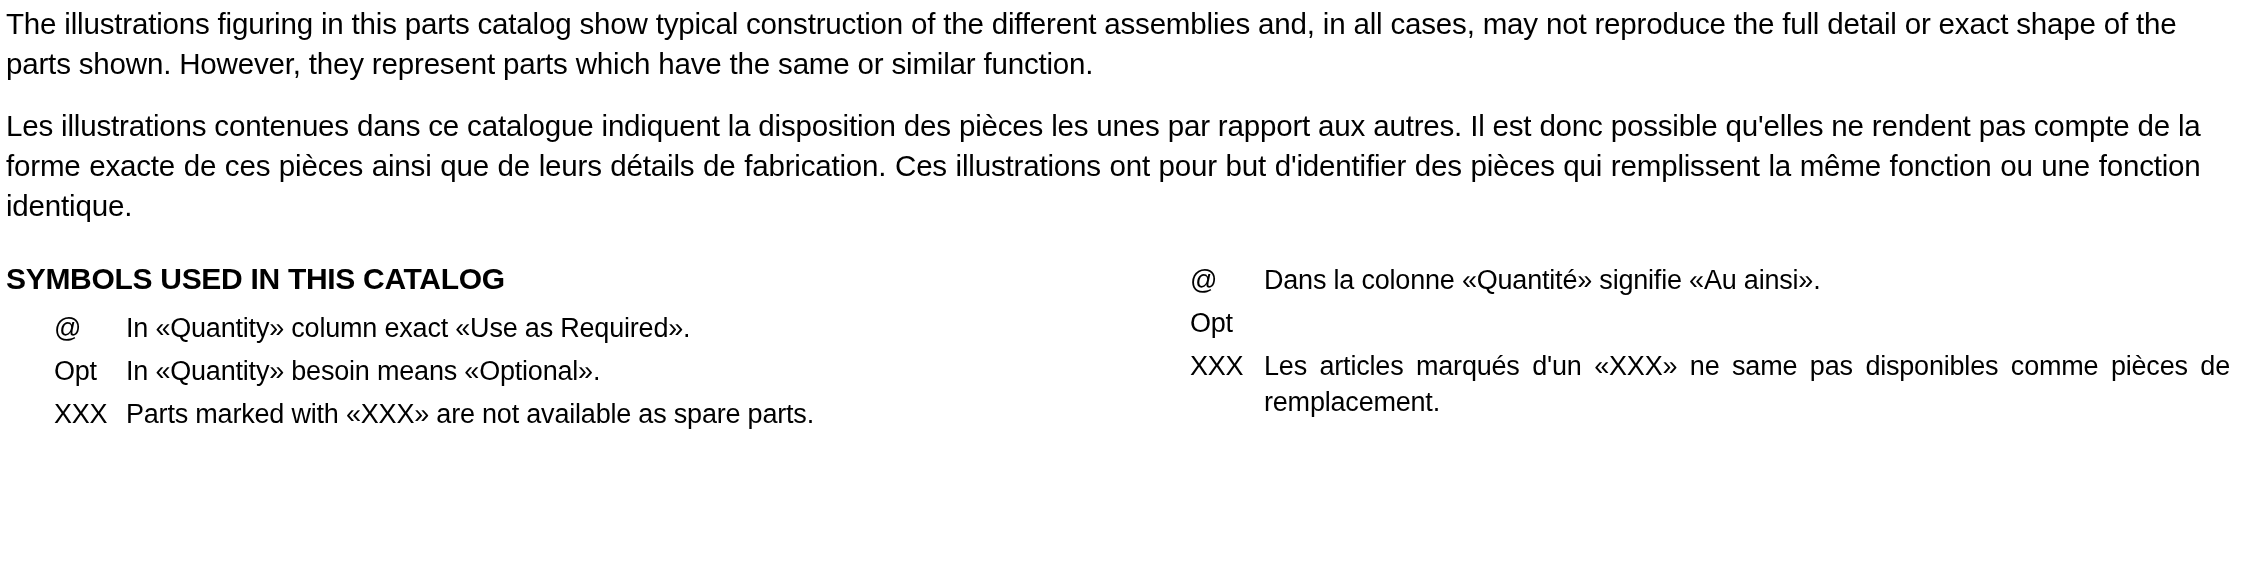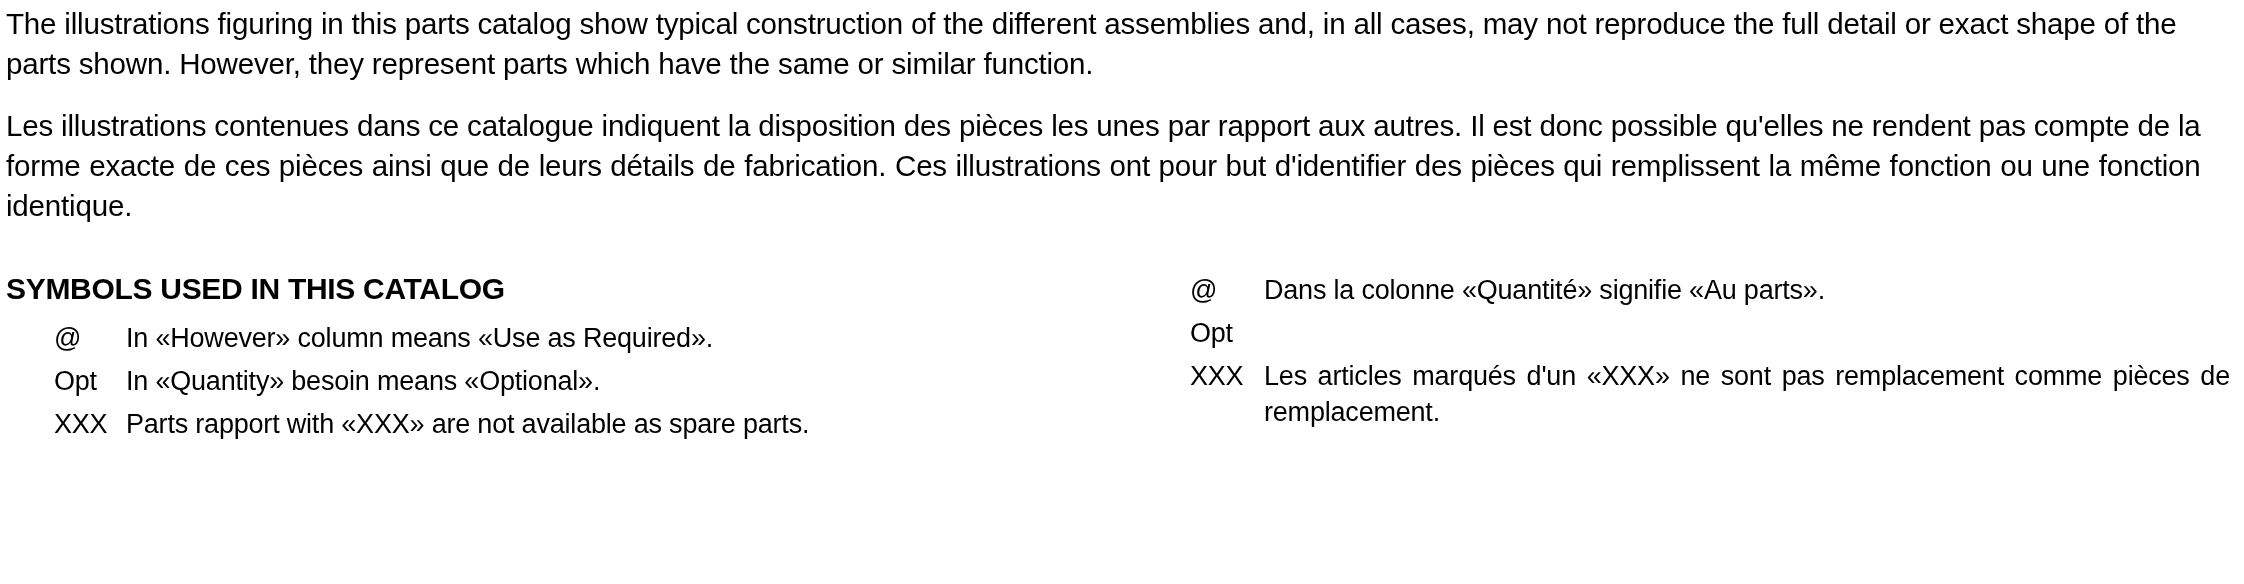--- a/index.html
+++ b/index.html
@@ -32,21 +32,21 @@
     transform-origin: left top;
   }
   .para:last-of-type {
     margin-bottom: 0;
   }
   .para.en {
     text-align: left;
   }
   .symbols {
     display: flex;
-    margin-top: 46px;
+    margin-top: 36px;
   }
   .col {
     width: 50%;
     box-sizing: border-box;
   }
   .col.right {
     padding-left: 12px;
   }
   .col-title {
     font-size: 30px;
@@ -96,45 +96,45 @@
 
   <p class="para fr">Les illustrations contenues dans ce catalogue indiquent la disposition des pièces les unes par rapport aux autres. Il est donc possible qu'elles ne rendent pas compte de la forme exacte de ces pièces ainsi que de leurs détails de fabrication. Ces illustrations ont pour but d'identifier des pièces qui remplissent la même fonction ou une fonction identique.</p>
 
   <div class="symbols">
 
     <div class="col left">
       <div class="col-title">SYMBOLS USED IN THIS CATALOG</div>
 
       <div class="sym-row">
         <div class="sym-key">@</div>
-        <div class="sym-text">In «However» column means «Use as Required».</div>
+        <div class="sym-text">In «Quantity» column exact «Use as Required».</div>
       </div>
 
       <div class="sym-row">
         <div class="sym-key">Opt</div>
         <div class="sym-text">In «Quantity» besoin means «Optional».</div>
       </div>
 
       <div class="sym-row">
         <div class="sym-key">XXX</div>
-        <div class="sym-text">Parts rapport with «XXX» are not available as spare parts.</div>
+        <div class="sym-text">Parts marked with «XXX» are not available as spare parts.</div>
       </div>
     </div>
 
     <div class="col right">
 
       <div class="sym-row">
         <div class="sym-key">@</div>
-        <div class="sym-text">Dans la colonne «Quantité» signifie «Au parts».</div>
+        <div class="sym-text">Dans la colonne «Quantité» signifie «Au ainsi».</div>
       </div>
 
       <div class="sym-row">
         <div class="sym-key">Opt</div>
       </div>
 
       <div class="sym-row">
         <div class="sym-key">XXX</div>
-        <div class="sym-text justify">Les articles marqués d'un «XXX» ne sont pas remplacement comme pièces de remplacement.</div>
+        <div class="sym-text justify">Les articles marqués d'un «XXX» ne same pas disponibles comme pièces de remplacement.</div>
       </div>
     </div>
 
   </div>
 </div>
 
 </body></html>

